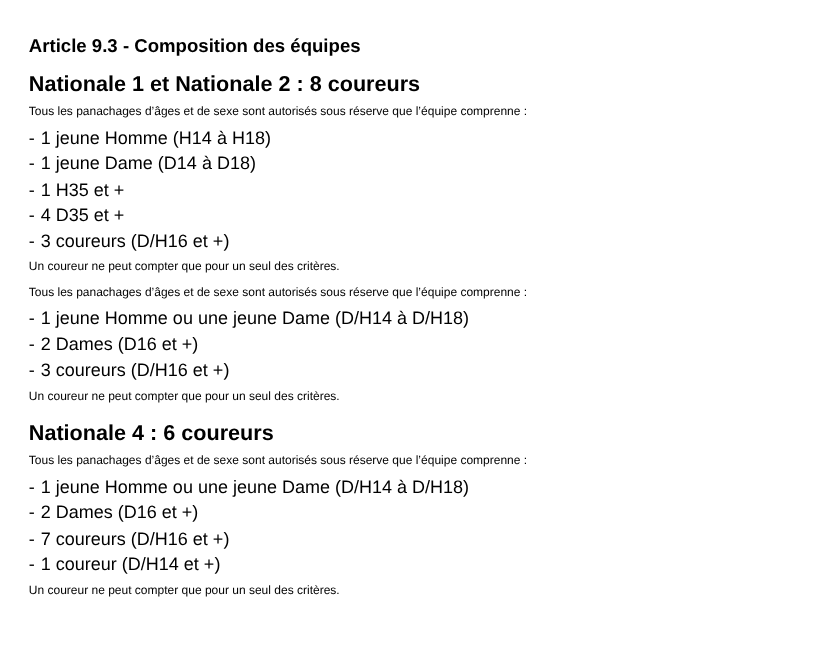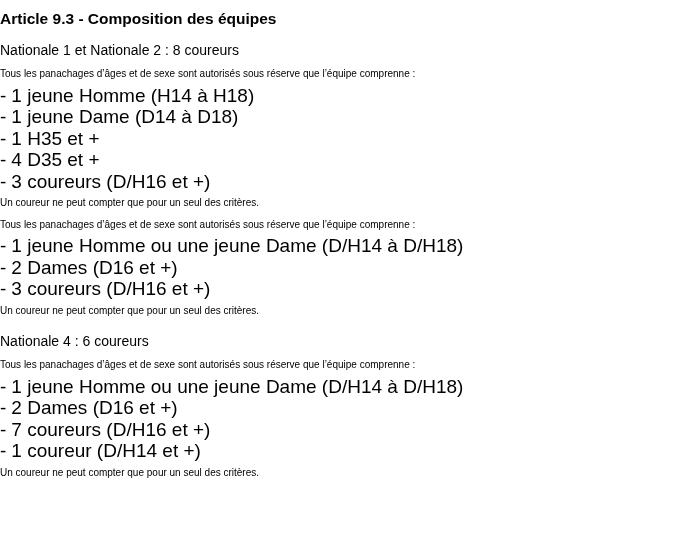--- a/index.html
+++ b/index.html
@@ -9,47 +9,48 @@
   }
   body {
     width: 693px;
     height: 542px;
     overflow: hidden;
     color: #000000;
     font-family: "Liberation Sans", sans-serif;
     -webkit-font-smoothing: antialiased;
   }
   .doc {
-    padding: 8px 14px 0 0;
+    padding: 8px 14px 0 24px;
+    margin-top: 20px;
   }
   .doc-title {
     font-size: 15.5px;
     font-weight: bold;
     line-height: 22px;
     margin: 0;
   }
   .section-heading {
-    font-size: 14px;
-    font-weight: normal;
+    font-size: 18px;
+    font-weight: bold;
     line-height: 20px;
     margin: 10px 0 3px 0;
   }
   .section-intro,
   .section-note {
     font-size: 10px;
     line-height: 21.5px;
     margin: 0;
   }
   .bullet-list {
     list-style: none;
     margin: 0;
     padding: 0;
   }
   .bullet-item {
-    font-size: 19px;
+    font-size: 15px;
     line-height: 21.5px;
     white-space: nowrap;
   }
   .bullet-dash {
     display: inline-block;
     margin-right: 5px;
   }
 </style>
 </head>
 <body>

